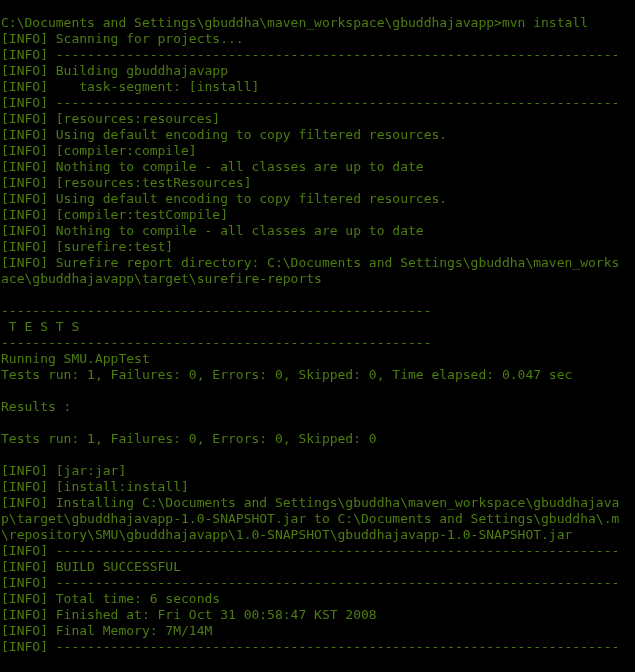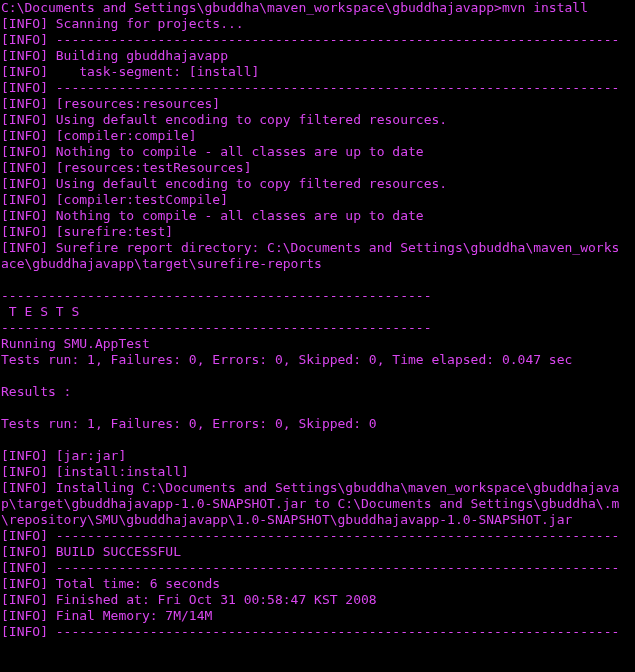--- a/index.html
+++ b/index.html
@@ -17,28 +17,28 @@
     font-family: "DejaVu Sans Mono", "Liberation Mono", monospace;
     font-size: 13px;
     line-height: 16px;
     overflow: hidden;
     white-space: pre;
     letter-spacing: 0px;
   }
   #console-output {
     position: absolute;
     left: 1px;
-    top: 0px;
+    top: 15px;
     width: 634px;
     margin: 0;
     padding: 0;
     font-family: inherit;
     font-size: inherit;
     line-height: inherit;
-    color: #d946ef;
+    color: #4d7c0f;
     white-space: pre;
     overflow: hidden;
   }
   .line {
     height: 16px;
     line-height: 16px;
     display: block;
     white-space: pre;
     overflow: hidden;
   }

